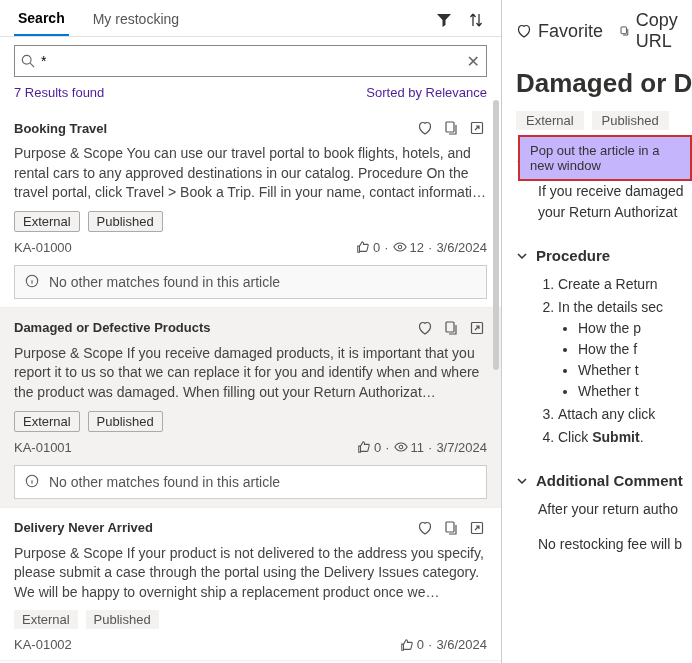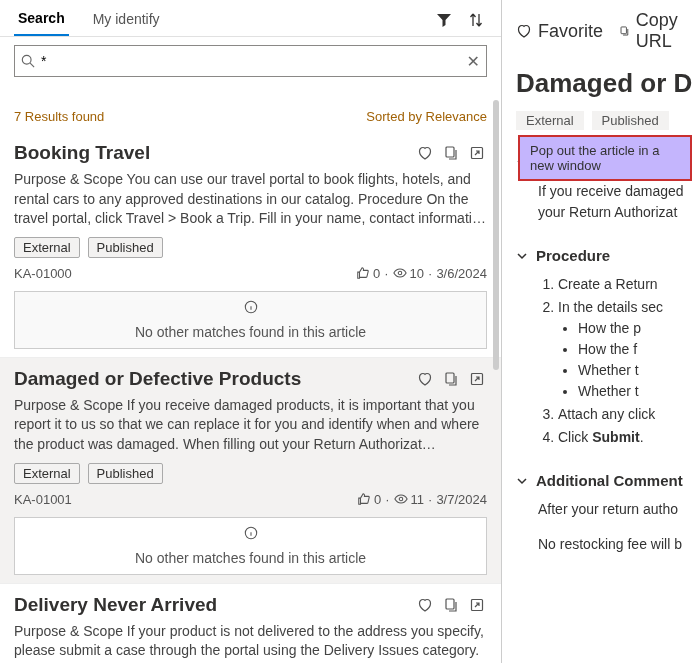--- a/index.html
+++ b/index.html
@@ -6,36 +6,36 @@
   body { width: 692px; height: 663px; overflow: hidden; background: #fff; color: #323130; font-size: 14px; display: flex; }
   .left { width: 502px; border-right: 1px solid #ccc; display: flex; flex-direction: column; position: relative; }
   .right { flex: 1; padding: 10px 0 0 14px; overflow: hidden; }
   .tabs { display: flex; align-items: center; padding: 4px 14px 0 14px; border-bottom: 1px solid #e1e1e1; }
   .tab { padding: 6px 4px 8px 4px; margin-right: 20px; color: #555; cursor: pointer; }
   .tab.active { color: #000; font-weight: 600; border-bottom: 2px solid #0078d4; }
   .tab-spacer { flex: 1; }
   .tab-icon { width: 22px; height: 22px; display: flex; align-items: center; justify-content: center; margin-left: 10px; cursor: pointer; }
   .searchbox { margin: 8px 14px 6px 14px; border: 1px solid #8a8886; display: flex; align-items: center; padding: 4px 6px; height: 32px; }
   .searchbox input { flex: 1; border: none; outline: none; font-size: 14px; margin-left: 6px; }
-  .resultsbar { display: flex; padding: 2px 14px 8px 14px; color: #a16207; font-size: 13px; margin-top: 24px; }
+  .resultsbar { display: flex; padding: 2px 14px 8px 14px; color: #4c1d95; font-size: 13px; }
   .resultsbar .spacer { flex: 1; }
   .list { flex: 1; overflow-y: auto; }
   .card { padding: 10px 14px 8px 14px; border-bottom: 1px solid #eee; }
   .card.selected { background: #f3f2f1; }
   .card-head { display: flex; align-items: center; }
-  .card-title { font-weight: 600; flex: 1; font-size: 19px; }
+  .card-title { font-weight: 600; flex: 1; font-size: 13px; }
   .card-head .icon { width: 20px; height: 20px; display: flex; align-items: center; justify-content: center; margin-left: 6px; cursor: pointer; color: #555; }
   .summary { color: #444; margin-top: 6px; line-height: 1.4; }
   .badges { margin-top: 8px; }
   .badges.pill span { display: inline-block; border: 1px solid #aaa; background: #f3f2f1; padding: 2px 8px; margin-right: 4px; border-radius: 2px; font-size: 13px; }
   .badges.flat span { display: inline-block; background: #f3f2f1; padding: 2px 8px; margin-right: 4px; font-size: 13px; color:#555; }
   .metaline { display: flex; align-items: center; margin-top: 8px; color: #555; font-size: 13px; justify-content: space-between; }
   .metaline .spacer { flex: 1; }
   .metaline .m { margin-left: 4px; display:flex; align-items:center; gap:3px;}
-  .noother { margin-top: 10px; border: 1px solid #ccc; background: #f9f9f9; padding: 8px 10px; display: flex; align-items: center; gap: 10px; color: #555; flex-direction: column; }
+  .noother { margin-top: 10px; border: 1px solid #ccc; background: #f9f9f9; padding: 8px 10px; display: flex; align-items: flex-start; gap: 10px; color: #555; }
   .scrolltrack { position: absolute; right: 2px; top: 100px; width: 6px; height: 270px; background: #ccc; border-radius: 3px; }
   
   .favrow { display: flex; align-items: center; gap: 16px; color: #333; font-size: 18px; }
   .favrow .item { display: flex; align-items: center; gap: 6px; cursor: pointer; }
   .article-title { font-size: 26px; font-weight: 600; margin-top: 16px; white-space: nowrap; }
   .art-badges { margin-top: 12px; }
   .art-badges span { display: inline-block; background: #f3f2f1; padding: 2px 10px; margin-right: 4px; font-size: 13px; color:#555;}
   .tooltip { position: absolute; left: 518px; top: 135px; border: 2px solid #c92f2f; background: #c4b5fd; padding: 6px 10px; font-size: 13px; color: #333; z-index: 10; }
   .section { margin-top: 24px; }
   .sec-head { display: flex; align-items: center; gap: 8px; font-weight: 600; font-size: 15px; cursor:pointer;}
@@ -44,21 +44,21 @@
   ol.proc > li { margin-bottom: 2px; }
   ul.sub { list-style: disc; padding-left: 20px; }
   svg { display:block; }
 </style>
 </head>
 <body>
 
 <div class="left">
   <div class="tabs">
     <div class="tab active">Search</div>
-    <div class="tab">My identify</div>
+    <div class="tab">My restocking</div>
     <div class="tab-spacer"></div>
     <div class="tab-icon">
       <svg width="16" height="16" viewBox="0 0 16 16">
           <path d="M1 2h14l-5.5 6v5l-3 2v-7L1 2z" fill="#323130"></path>
         </svg>
     </div>
     <div class="tab-icon">
       <svg width="16" height="16" viewBox="0 0 16 16" stroke="#323130" stroke-width="1.3" fill="none">
           <path d="M5 14V2M5 2l-2.5 3M5 2l2.5 3M11 2v12m0 0l-2.5-3M11 14l2.5-3"></path>
         </svg>
@@ -118,21 +118,21 @@
               <path d="M2 7h2v7H2zM4 7l3-5c1 0 2 1 1.5 3H13c1 0 1 1 1 1l-1.5 6c0 1-1 1-1 1H4"></path>
             </svg>
             <span>0</span>
           </span>
         <span class="m">·</span>
         <span class="m">
             <svg width="14" height="14" viewBox="0 0 16 16" fill="none" stroke="#555" stroke-width="1.2">
               <path d="M1 8s2.5-4.5 7-4.5S15 8 15 8s-2.5 4.5-7 4.5S1 8 1 8z"></path>
               <circle cx="8" cy="8" r="2"></circle>
             </svg>
-            <span>10</span>
+            <span>12</span>
           </span>
         <span class="m">·</span>
         <span class="m">3/6/2024</span>
       </div>
       <div class="noother">
         <span>
             <svg width="14" height="14" viewBox="0 0 16 16" fill="none" stroke="#555" stroke-width="1.2">
               <circle cx="8" cy="8" r="6.5"></circle>
               <path d="M8 5v.01M8 7v4"></path>
             </svg>

